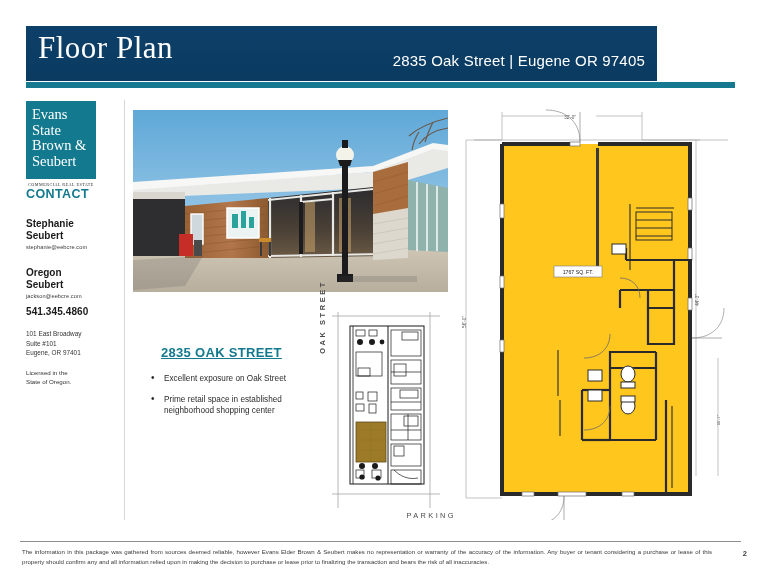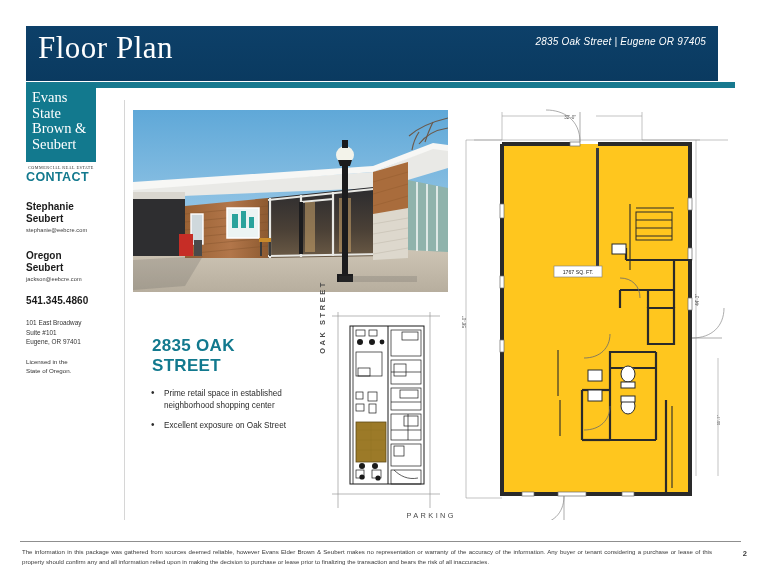--- a/index.html
+++ b/index.html
@@ -1,51 +1,51 @@
 <!DOCTYPE html>
 <html><head>
 <meta charset="utf-8">
 <style>
   html,body{margin:0;padding:0;background:#ffffff;}
   body{width:761px;height:588px;position:relative;overflow:hidden;
        font-family:"Liberation Sans",sans-serif;color:#231f20;}
 
   
-  .header{position:absolute;left:26px;top:26px;width:692px;height:55px;
+  .header{position:absolute;left:26px;top:26px;width:631px;height:55px;
           background:#0b3d66;background:linear-gradient(180deg,#0d4069 0%,#0a3a60 100%);}
   .header-title{position:absolute;left:12px;top:4px;font-family:"Liberation Serif",serif;
                 font-size:31px;color:#ffffff;letter-spacing:.5px;font-weight:400;}
-  .header-addr{position:absolute;right:12px;top:10px;font-size:10px;color:#ffffff;
-               letter-spacing:.2px;white-space:nowrap;font-style:italic;}
+  .header-addr{position:absolute;right:12px;top:26px;font-size:15px;color:#ffffff;
+               letter-spacing:.2px;white-space:nowrap;}
   .header-rule{position:absolute;left:26px;top:82px;width:709px;height:6px;background:#17798f;}
 
   
-  .sidebar{position:absolute;left:26px;top:84px;width:90px;}
+  .sidebar{position:absolute;left:26px;top:101px;width:90px;}
   .logo-box{width:70px;height:78px;background:#12798e;position:relative;}
   .logo-box span{display:block;color:#ffffff;font-family:"Liberation Serif",serif;
                  font-size:14.5px;line-height:15.5px;padding-left:6px;}
   .logo-box span:first-child{padding-top:6px;}
   .logo-tag{width:70px;font-size:4.2px;letter-spacing:.45px;color:#2a2a2a;
             padding-top:3px;text-align:center;font-family:"Liberation Serif",serif;}
   .contact-hd{margin-top:0;color:#12798e;font-size:12.5px;font-weight:bold;letter-spacing:.4px;}
   .person{margin-top:17px;}
   .person .nm{font-size:10px;font-weight:bold;line-height:11.5px;color:#1a1a1a;}
   .person .em{font-size:5.6px;color:#3a3a3a;margin-top:3px;letter-spacing:.1px;}
-  .phone{margin-top:13px;font-size:10px;font-weight:bold;color:#1a1a1a;letter-spacing:.1px;}
+  .phone{margin-top:7px;font-size:10px;font-weight:bold;color:#1a1a1a;letter-spacing:.1px;}
   .addr{margin-top:12px;font-size:6.4px;line-height:9.5px;color:#333;}
   .licensed{margin-top:10px;font-size:6.2px;line-height:9.2px;color:#333;}
 
   .vdiv{position:absolute;left:124px;top:100px;width:1px;height:420px;background:#d6d6d6;}
 
   
   .photo{position:absolute;left:133px;top:110px;width:315px;height:182px;overflow:hidden;}
 
   
   .desc{position:absolute;left:148px;top:332px;width:160px;}
-  .desc h3{margin:4px;font-size:17px;color:#12798e;font-weight:bold;letter-spacing:.3px;}
+  .desc h3{margin:13px;font-size:13px;color:#12798e;font-weight:bold;letter-spacing:.3px;text-decoration:underline;}
   .desc ul{margin:12px 0 0 0;padding:0;list-style:none;}
   .desc li{position:relative;padding-left:16px;font-size:8.2px;line-height:11.5px;
            color:#2b2b2b;margin-bottom:9px;}
   .desc li:before{content:"\2022";position:absolute;left:3px;top:-1px;font-size:10px;color:#2b2b2b;}
 
   
   .sitemap{position:absolute;left:322px;top:312px;width:122px;height:208px;}
   .sm-oak{position:absolute;left:-4px;top:50px;width:90px;transform:rotate(-90deg);
           transform-origin:left top;font-size:7.4px;letter-spacing:2.6px;color:#4a4a4a;
           text-align:center;font-weight:bold;}
@@ -227,22 +227,22 @@
     <g opacity="0.18" fill="#4a4a4a">
       <polygon points="0,150 70,146 52,176 0,180"></polygon>
       <rect x="206" y="166" width="78" height="6"></rect>
     </g>
   </svg>
 </div>
 
 <div class="desc">
   <h3>2835 OAK STREET</h3>
   <ul>
+    <li>Excellent exposure on Oak Street</li>
     <li>Prime retail space in established neighborhood shopping center</li>
-    <li>Excellent exposure on Oak Street</li>
   </ul>
 </div>
 
 <div class="sitemap">
   <div class="sm-oak">OAK STREET</div>
   <div class="sm-parking">PARKING</div>
   <svg width="122" height="200" viewBox="0 0 122 200">
     <g stroke="#9a9a9a" stroke-width="0.7">
       <line x1="10" y1="4" x2="118" y2="4"></line>
         <line x1="10" y1="182" x2="118" y2="182"></line>

